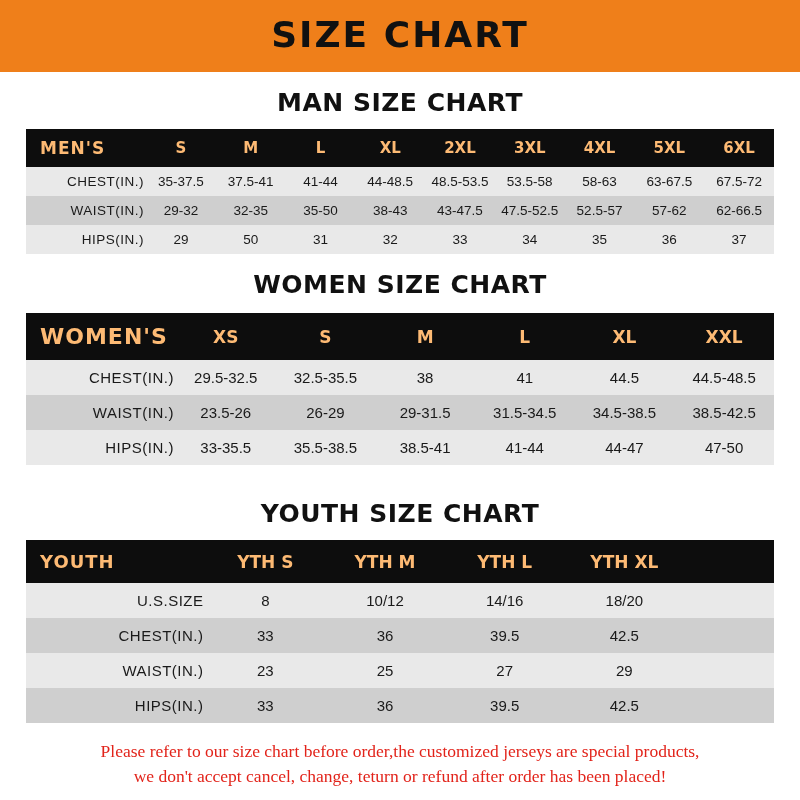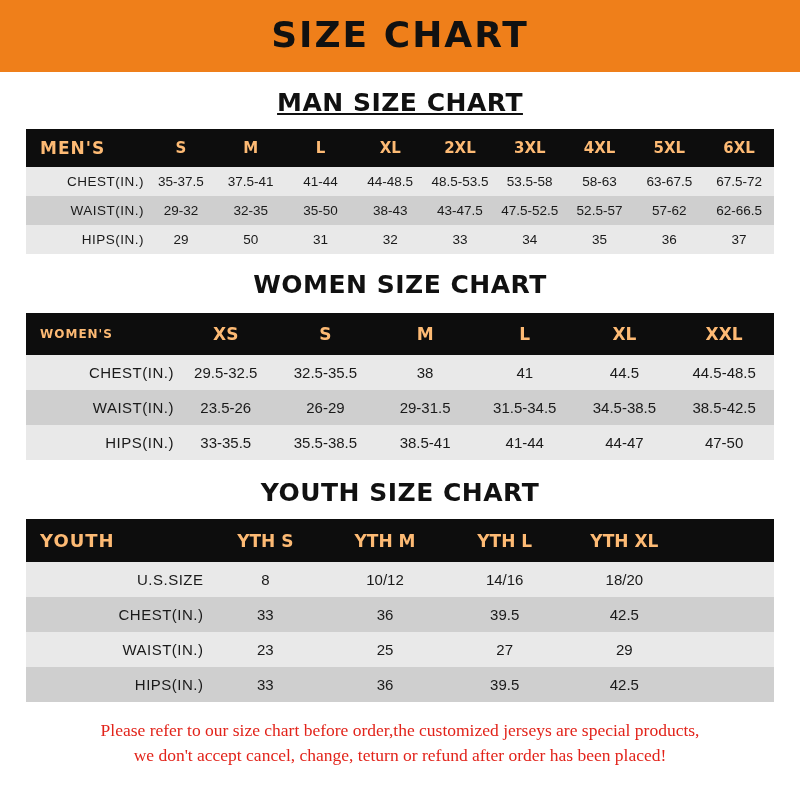--- a/index.html
+++ b/index.html
@@ -57,23 +57,23 @@
     box-sizing: border-box;
   }
   .section-title {
     text-align: center;
     font-family: "DejaVu Sans", sans-serif;
     font-weight: bold;
     font-size: 25px;
     color: #111111;
     letter-spacing: 0.5px;
   }
-  .st-man { margin: 16px 0 12px 0; text-decoration: underline; }
+  .st-man { margin: 16px 0 12px 0; }
   .st-women { margin: 16px 0 14px 0; }
-  .st-youth { margin: 18px 0 12px 0; }
+  .st-youth { margin: 34px 0 12px 0; }
 
   table.size-table {
     width: 100%;
     border-collapse: collapse;
     table-layout: fixed;
   }
   table.size-table thead th {
     background: #0d0d0d;
     color: #fdba74;
     font-family: "DejaVu Sans", sans-serif;
@@ -98,21 +98,21 @@
   table.size-table tbody td.first-col {
     text-align: right;
     letter-spacing: 0.5px;
     margin-left: 12px;
   }
   table.size-table tbody tr.row-light td { background: #e9e9e9; }
   table.size-table tbody tr.row-dark td { background: #cfcfcf; }
 
   
   table.women-table thead th { font-size: 17px; padding: 11px 2px; }
-  table.women-table thead th.first-col { font-size: 12px; }
+  table.women-table thead th.first-col { font-size: 22px; }
   table.women-table tbody td { font-size: 15px; padding: 9px 2px; }
 
   table.youth-table thead th { font-size: 17px; padding: 11px 2px; }
   table.youth-table thead th.first-col { font-size: 18px; }
   table.youth-table tbody td { font-size: 15px; padding: 9px 2px; }
 
   .note {
     margin-top: 16px;
     padding: 0 24px;
     text-align: center;

